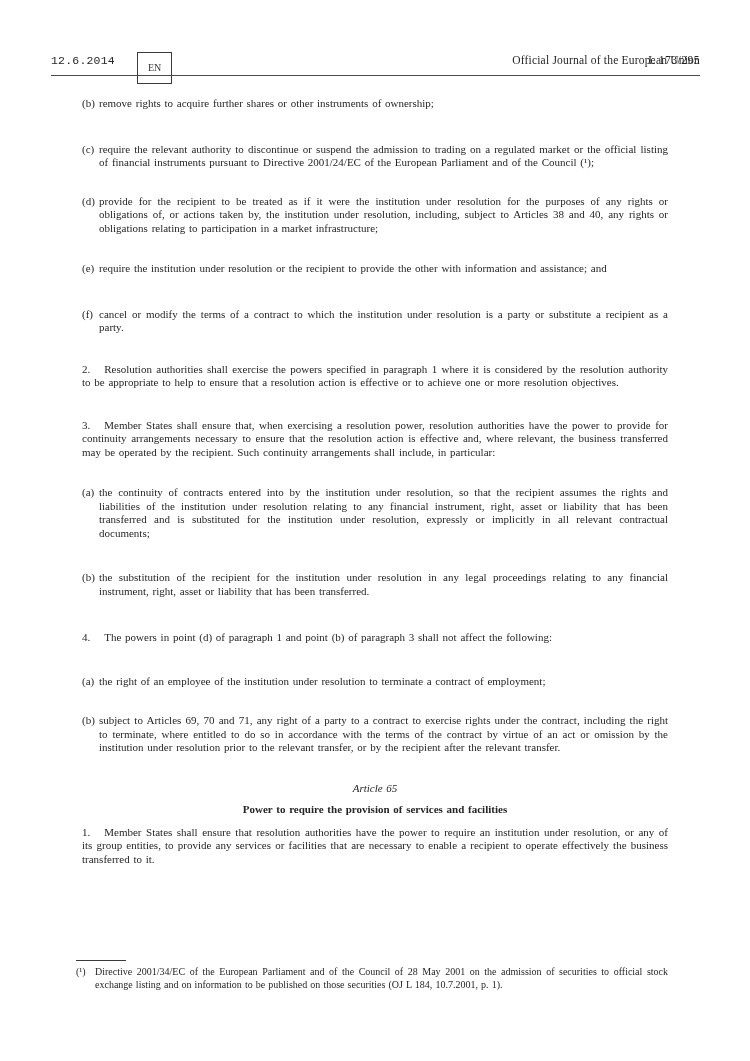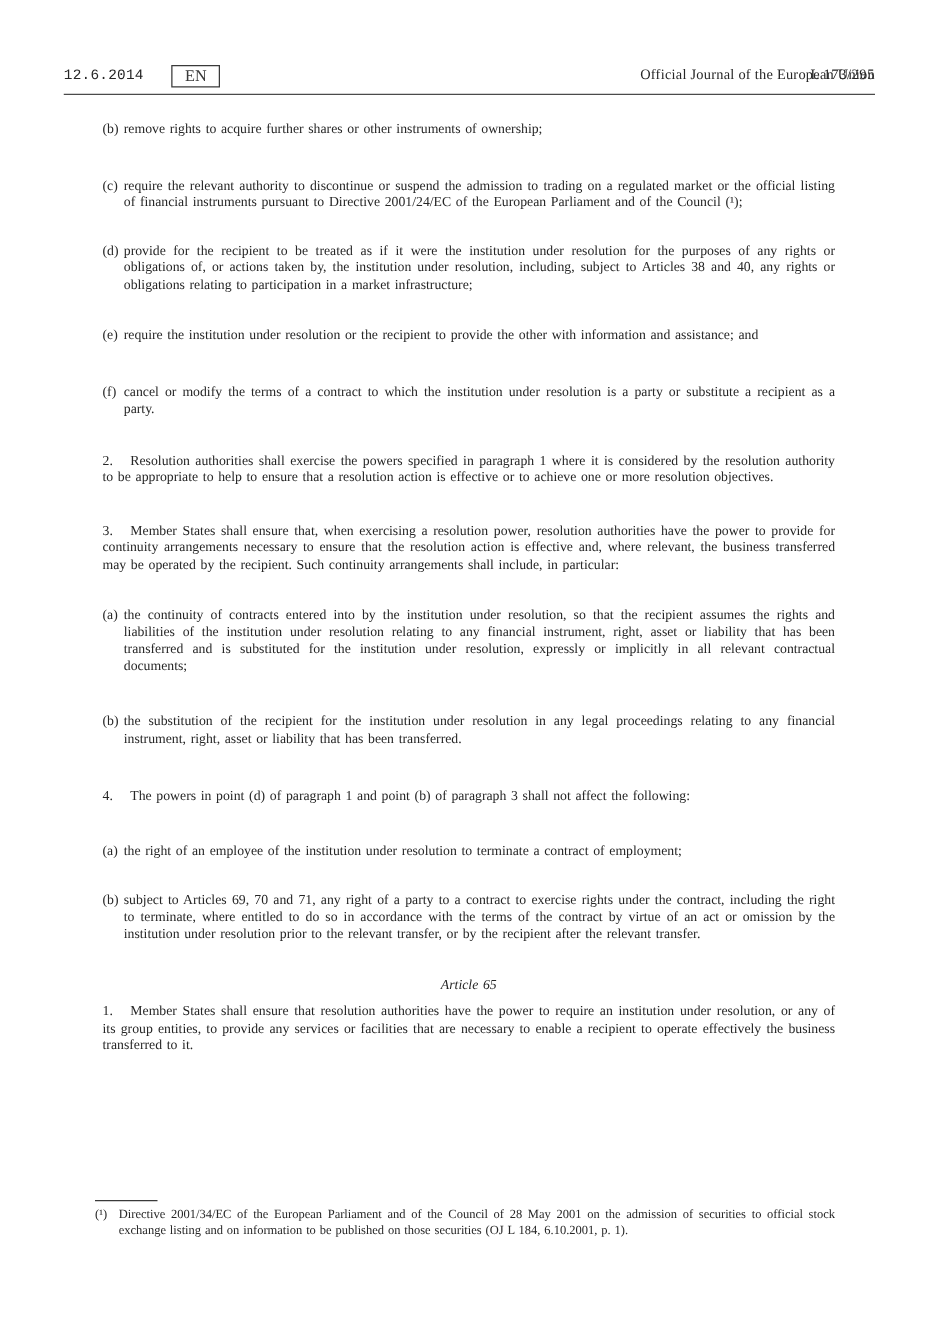--- a/index.html
+++ b/index.html
@@ -16,22 +16,22 @@
   .hdr {
     position: absolute;
     top: 52px; left: 51px; right: 50px;
     height: 18px;
     font-size: 11.5px;
   }
   .h-date { position: absolute; left: 0; top: 2px; letter-spacing: 0.2px; font-family: Liberation Mono, monospace; }
   .h-lang {
     position: absolute; left: 86px; top: 0;
     border: 1px solid #3a3a3a;
-    padding: 1px 10px;
-    font-size: 13px;
+    padding: 8px 10px;
+    font-size: 10px;
     line-height: 14px;
     color: #3a3a3a;
   }
   .h-title { text-align: right; padding-top: 2px; letter-spacing: 0.2px; }
   .h-page { position: absolute; right: 0; top: 2px; letter-spacing: 0.5px; }
   .hdr-rule {
     position: absolute;
     top: 75px; left: 51px; right: 50px;
     border-top: 1px solid #4a4a4a;
   }
@@ -127,25 +127,26 @@
     <span class="li-label">(a)</span>
     <span class="li-text">the right of an employee of the institution under resolution to terminate a contract of employment;</span>
   </div>
 
   <div class="li" style="margin-bottom:27px">
     <span class="li-label">(b)</span>
     <span class="li-text">subject to Articles 69, 70 and 71, any right of a party to a contract to exercise rights under the contract, including the right to terminate, where entitled to do so in accordance with the terms of the contract by virtue of an act or omission by the institution under resolution prior to the relevant transfer, or by the recipient after the relevant transfer.</span>
   </div>
 
   <div class="art-num" style="margin-bottom:8px">Article 65</div>
+  <div class="art-title" style="margin-bottom:9px">Power to require the provision of services and facilities</div>
 
   <p class="plain" style="margin-bottom:28px"><span class="pnum">1.</span><span>Member States shall ensure that resolution authorities have the power to require an institution under resolution, or any of its group entities, to provide any services or facilities that are necessary to enable a recipient to operate effectively the business transferred to it.</span></p>
 
 
 </main>
 
 <div class="footnote-area">
   <div class="fn-rule"></div>
   <div class="fn-row">
     <span class="fn-label">(¹)</span>
-    <span class="fn-text">Directive 2001/34/EC of the European Parliament and of the Council of 28 May 2001 on the admission of securities to official stock exchange listing and on information to be published on those securities (OJ L 184, 6.10.2001, p. 1).</span>
+    <span class="fn-text">Directive 2001/34/EC of the European Parliament and of the Council of 28 May 2001 on the admission of securities to official stock exchange listing and on information to be published on those securities (OJ L 184, 10.7.2001, p. 1).</span>
   </div>
 </div>
 
 </body></html>

